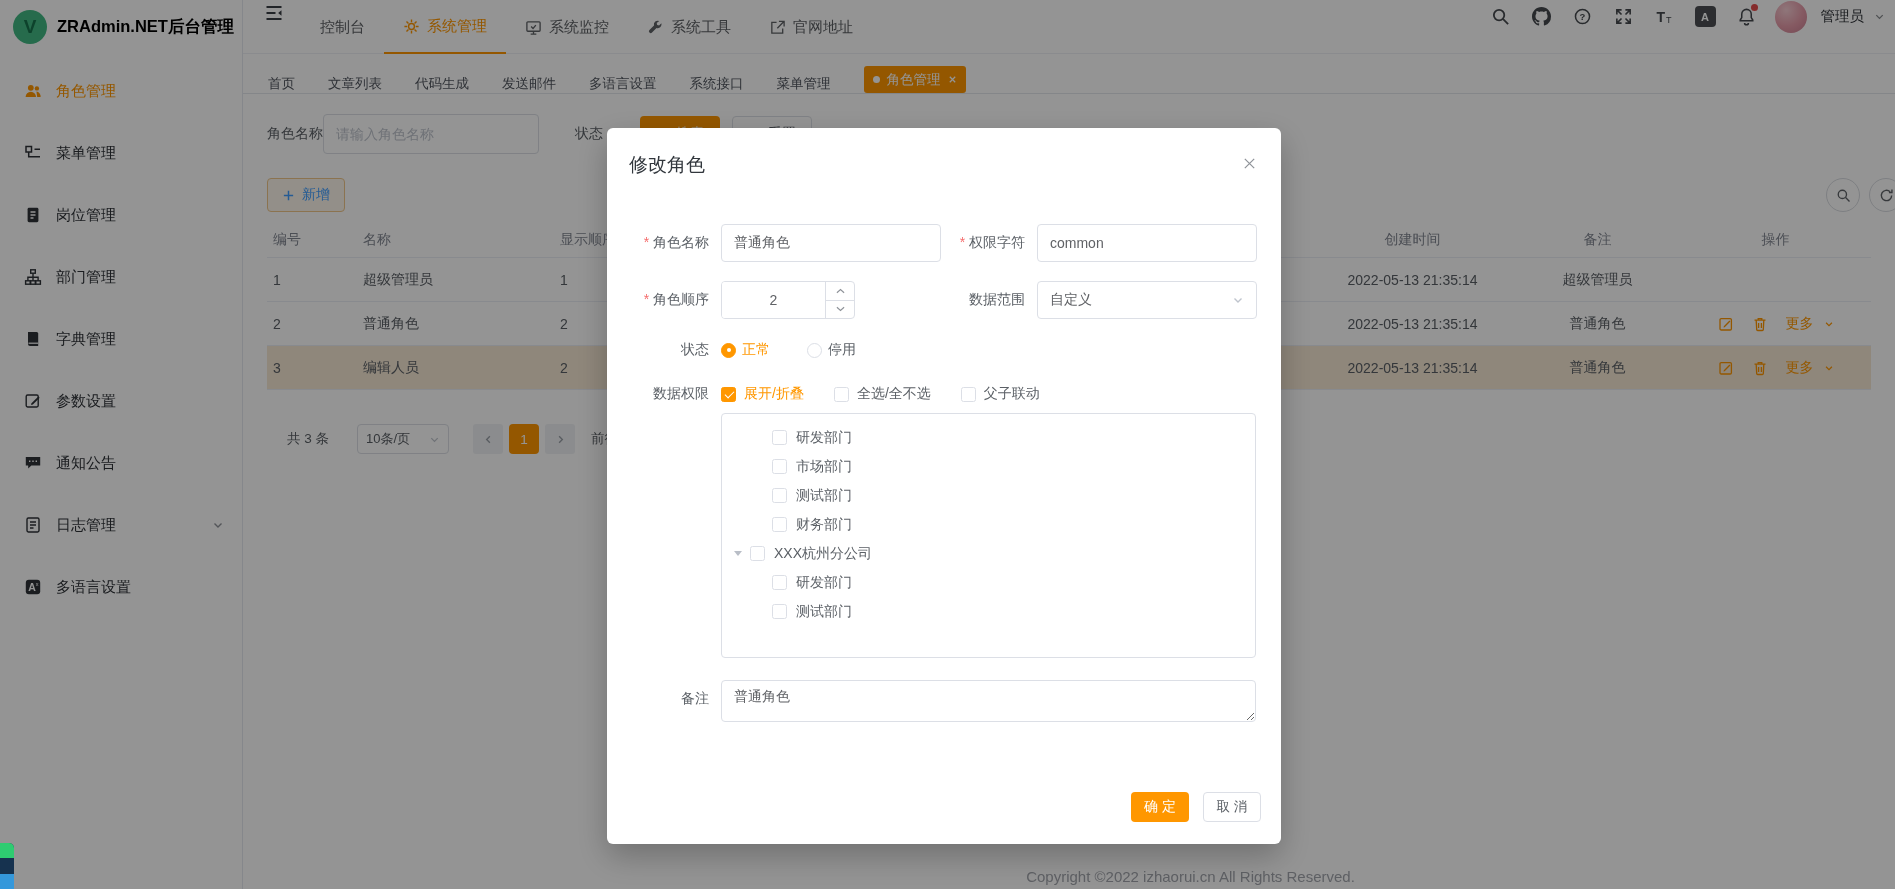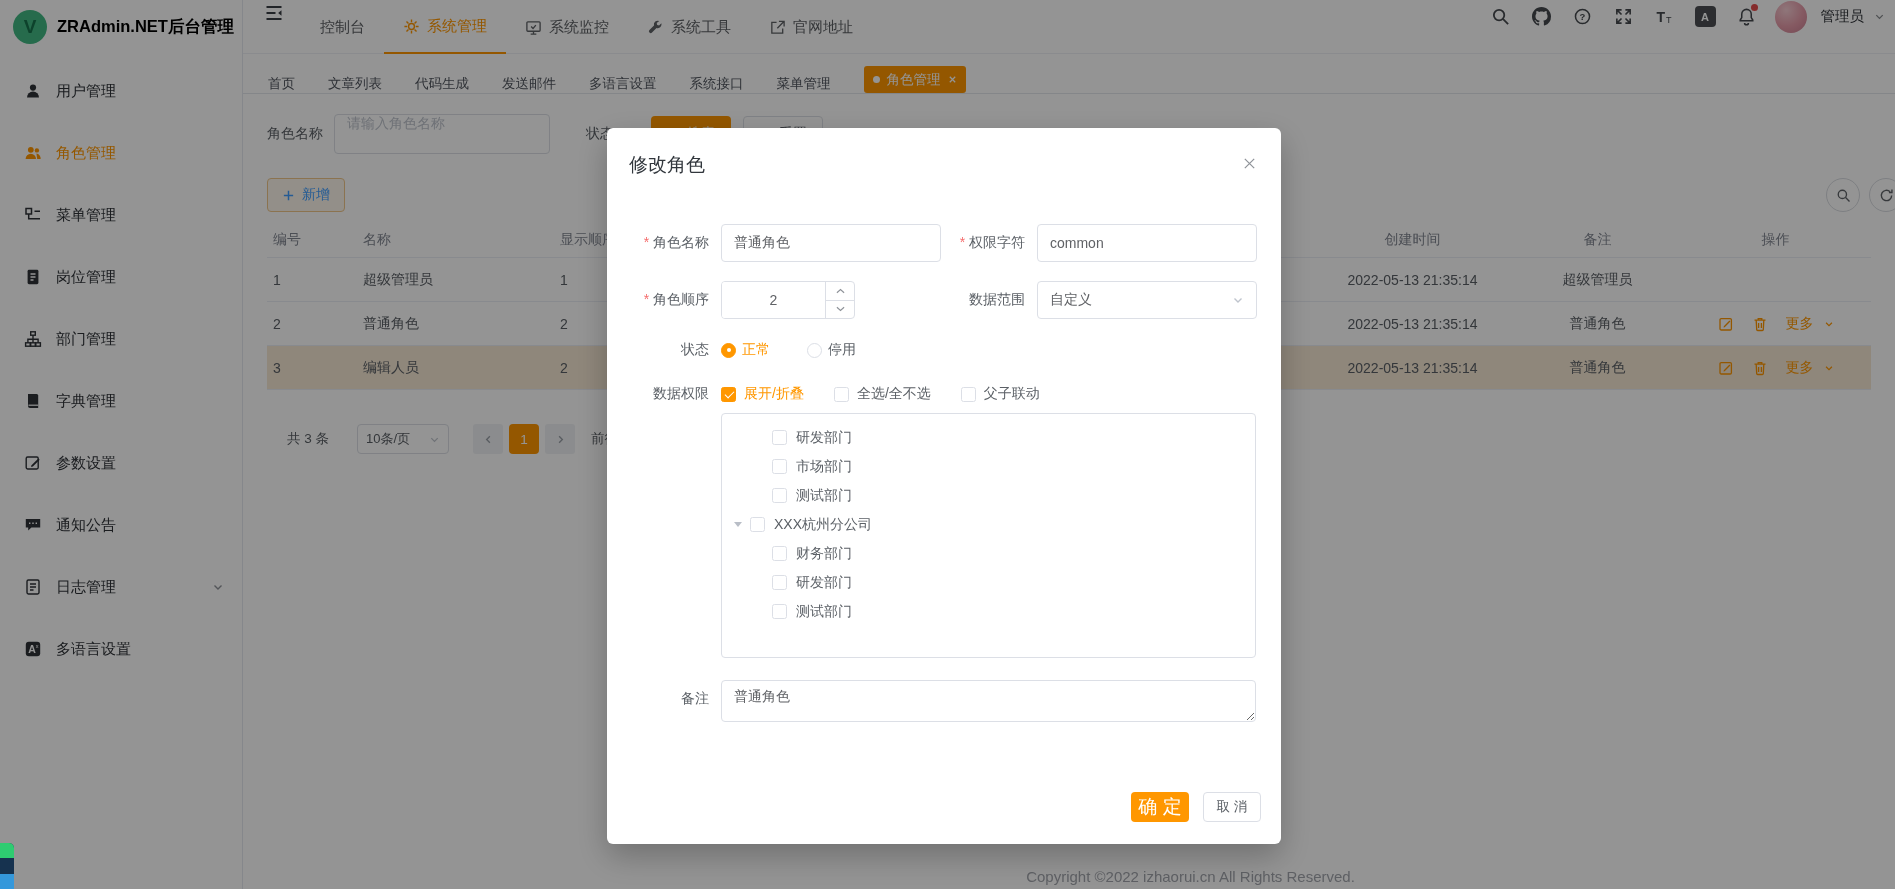--- a/index.html
+++ b/index.html
@@ -37,21 +37,21 @@
   
   .tabsbar{height:40px;display:flex;align-items:flex-end;gap:33px;padding-left:25px;border-bottom:1px solid #e4e7ed;background:#fff}
   .tab{font-size:13.5px;color:#51565f;cursor:pointer;white-space:nowrap}
   .tab-active{display:flex;align-items:center;gap:7px;background:#ff9700;color:#fff;height:27px;padding:0 9px;border-radius:3px;font-size:13.5px;cursor:pointer}
   .tab-dot{width:7px;height:7px;border-radius:50%;background:#fff}
 
   
   .content{padding:20px 24px 0 24px}
   .filter-row{display:flex;align-items:center;margin-bottom:24px}
   .f-label{color:#5b6066;font-size:14px;white-space:nowrap}
-  .input-box{width:216px;height:40px;border:1px solid #dcdfe6;border-radius:4px;background:#fff;display:flex;align-items:flex-start;padding:0 12px;margin-left:11px}
+  .input-box{width:216px;height:40px;border:1px solid #dcdfe6;border-radius:4px;background:#fff;display:flex;align-items:center;padding:0 12px;}
   .input-box input{border:none;outline:none;width:100%;font:inherit;color:#606266;background:transparent}
   .input-box input::placeholder{color:#bfc4cd}
   .select-box{width:215px;height:36px;border:1px solid #dcdfe6;border-radius:4px;background:#fff;display:flex;align-items:center;justify-content:space-between;padding:0 12px;margin-left:8px;color:#bfc4cd;cursor:pointer}
   .ml36{margin-left:36px}.ml37{margin-left:37px}.ml12{margin-left:12px}
   .btn{height:36px;border-radius:4px;padding:0 15px;display:inline-flex;align-items:center;gap:6px;font-size:14px;cursor:pointer;border:1px solid transparent;background:#fff}
   .btn-search{background:#ff9700;color:#fff}
   .btn-reset{border-color:#dcdfe6;color:#5b6066}
 
   .toolbar-row{display:flex;align-items:flex-start;justify-content:space-between;height:36px;margin-bottom:8px}
   .add-btn{height:34px;padding:0 14px;border:1px solid #f0c78a;background:#fdf6ec;border-radius:4px;color:#409eff;display:inline-flex;align-items:center;gap:7px;font-size:14px;cursor:pointer}
@@ -118,44 +118,37 @@
   .cbgrp{margin-right:30px}
   .tree-box{margin-left:94px;width:535px;height:245px;border:1px solid #dcdfe6;border-radius:4px;margin-top:10px;padding-top:9px;overflow:hidden}
   .tnode{display:flex;align-items:center;height:29px;padding-left:12px;color:#5b6066;font-size:14px;cursor:pointer}
   .tnode.child{padding-left:50px}
   .tcaret{width:0;height:0;border-left:4.5px solid transparent;border-right:4.5px solid transparent;border-top:5.5px solid #b9bec7;margin-right:8px;flex:none}
   .tnode .cb{margin-right:9px}
   .remark-row{display:grid;grid-template-columns:82px 535px;column-gap:12px;margin-top:22px;align-items:start}
   .remark-row .flabel{margin-top:10px}
   .remark-ta{width:535px;height:42px;border:1px solid #dcdfe6;border-radius:4px;padding:7px 12px;font:inherit;color:#606266;outline:none;resize:both}
   .modal-footer{position:absolute;bottom:22px;right:20px;display:flex;gap:14px}
-  .btn-ok{width:58px;height:30px;background:#ff9700;color:#fff;border:none;border-radius:4px;font-size:19px;cursor:pointer;font-family:inherit}
+  .btn-ok{width:58px;height:30px;background:#ff9700;color:#fff;border:none;border-radius:4px;font-size:14px;cursor:pointer;font-family:inherit}
   .btn-cancel{width:58px;height:30px;background:#fff;color:#5b6066;border:1px solid #dcdfe6;border-radius:4px;font-size:13.5px;cursor:pointer;font-family:inherit}
 
   
   .corner-widget{position:fixed;left:0;bottom:0;width:14px;height:46px;border-radius:0 5px 0 0;overflow:hidden;z-index:60;background:#16324f;display:flex;flex-direction:column;cursor:pointer}
   .corner-widget span{flex:1}
   .cw1{background:#2ecc71}.cw2{background:#16324f}.cw3{background:#3498db}
 </style>
 </head>
 <body>
 
 <aside class="sidebar">
   <div class="logo-row">
     <div class="logo-badge">V</div>
     <div class="logo-title">ZRAdmin.NET后台管理</div>
   </div>
   <nav class="menu">
-    <div class="menu-item">
-      <svg class="mico" viewBox="0 0 18 18">
-          <circle cx="9" cy="5.6" r="3.1" fill="currentColor"></circle>
-          <path d="M3 15.5a6 6 0 0 1 12 0z" fill="currentColor"></path>
-        </svg>
-      <span>用户管理</span>
-    </div>
     <div class="menu-item active">
       <svg class="mico" viewBox="0 0 18 18">
           <circle cx="6.8" cy="5.8" r="2.9" fill="currentColor"></circle>
           <path d="M1.6 15a5.2 5.2 0 0 1 10.4 0z" fill="currentColor"></path>
           <circle cx="12.9" cy="6.4" r="2.2" fill="currentColor"></circle>
           <path d="M12.4 9.6a4.8 4.8 0 0 1 4.2 5.4h-3.4z" fill="currentColor"></path>
         </svg>
       <span>角色管理</span>
     </div>
     <div class="menu-item">
@@ -559,28 +552,28 @@
       <span>研发部门</span>
     </div>
     <div class="tnode child">
       <span class="cb"></span>
       <span>市场部门</span>
     </div>
     <div class="tnode child">
       <span class="cb"></span>
       <span>测试部门</span>
     </div>
+    <div class="tnode child">
+      <span class="cb"></span>
+      <span>财务部门</span>
+    </div>
     <div class="tnode">
       <span class="tcaret"></span>
       <span class="cb"></span>
       <span>XXX杭州分公司</span>
-    </div>
-    <div class="tnode child">
-      <span class="cb"></span>
-      <span>财务部门</span>
     </div>
     <div class="tnode child">
       <span class="cb"></span>
       <span>研发部门</span>
     </div>
     <div class="tnode child">
       <span class="cb"></span>
       <span>测试部门</span>
     </div>
   </div>

